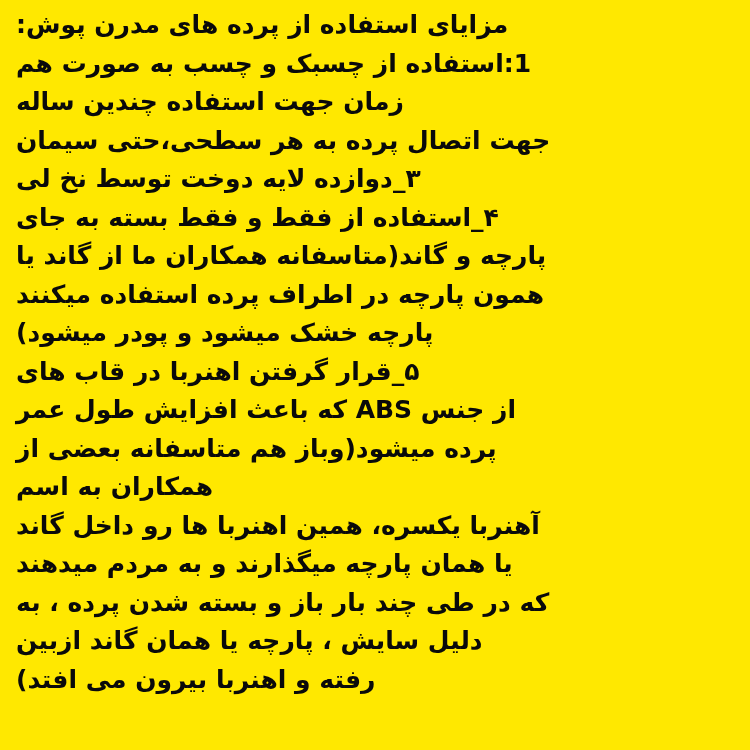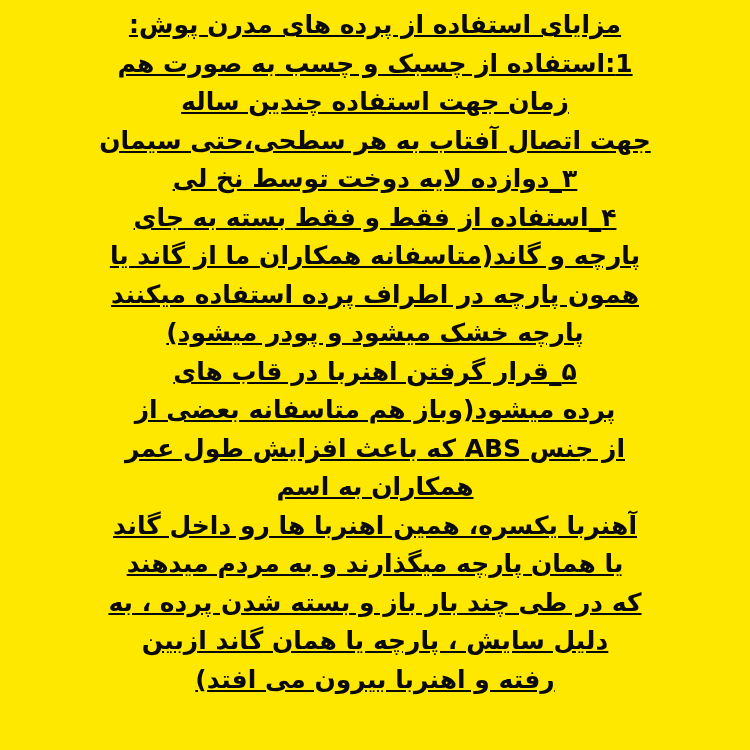--- a/index.html
+++ b/index.html
@@ -30,43 +30,42 @@
     direction: rtl;
     unicode-bidi: isolate;
   }
   .line {
     color: #0a0a0a;
     font-weight: bold;
     font-size: 25px;
     line-height: 38.5px;
     letter-spacing: 0px;
     white-space: nowrap;
-    text-align: center;
+    text-align: left;
     direction: rtl;
     unicode-bidi: plaintext;
-    text-decoration: underline;
   }
 </style>
 </head>
 <body>
 
 <div class="poster">
   <div class="text-block">
     <div class="line">مزایای استفاده از پرده های مدرن پوش:</div>
     <div class="line">1:استفاده از چسبک و چسب به صورت هم</div>
     <div class="line">زمان جهت استفاده چندین ساله</div>
-    <div class="line">جهت اتصال آفتاب به هر سطحی،حتی سیمان</div>
+    <div class="line">جهت اتصال پرده به هر سطحی،حتی سیمان</div>
     <div class="line">٣_دوازده لایه دوخت توسط نخ لی</div>
     <div class="line">۴_استفاده از فقط و فقط بسته به جای</div>
     <div class="line">پارچه و گاند(متاسفانه همکاران ما از گاند یا</div>
     <div class="line">همون پارچه در اطراف پرده استفاده میکنند</div>
     <div class="line">پارچه خشک میشود و پودر میشود)</div>
     <div class="line">۵_قرار گرفتن اهنربا در قاب های</div>
+    <div class="line">از جنس ABS که باعث افزایش طول عمر</div>
     <div class="line">پرده میشود(وباز هم متاسفانه بعضی از</div>
-    <div class="line">از جنس ABS که باعث افزایش طول عمر</div>
     <div class="line">همکاران به اسم</div>
     <div class="line">آهنربا یکسره، همین اهنربا ها رو داخل گاند</div>
     <div class="line">یا همان پارچه میگذارند و به مردم میدهند</div>
     <div class="line">که در طی چند بار باز و بسته شدن پرده ، به</div>
     <div class="line">دلیل سایش ، پارچه یا همان گاند ازبین</div>
     <div class="line">رفته و اهنربا بیرون می افتد)</div>
   </div>
 </div>
 
 </body></html>

